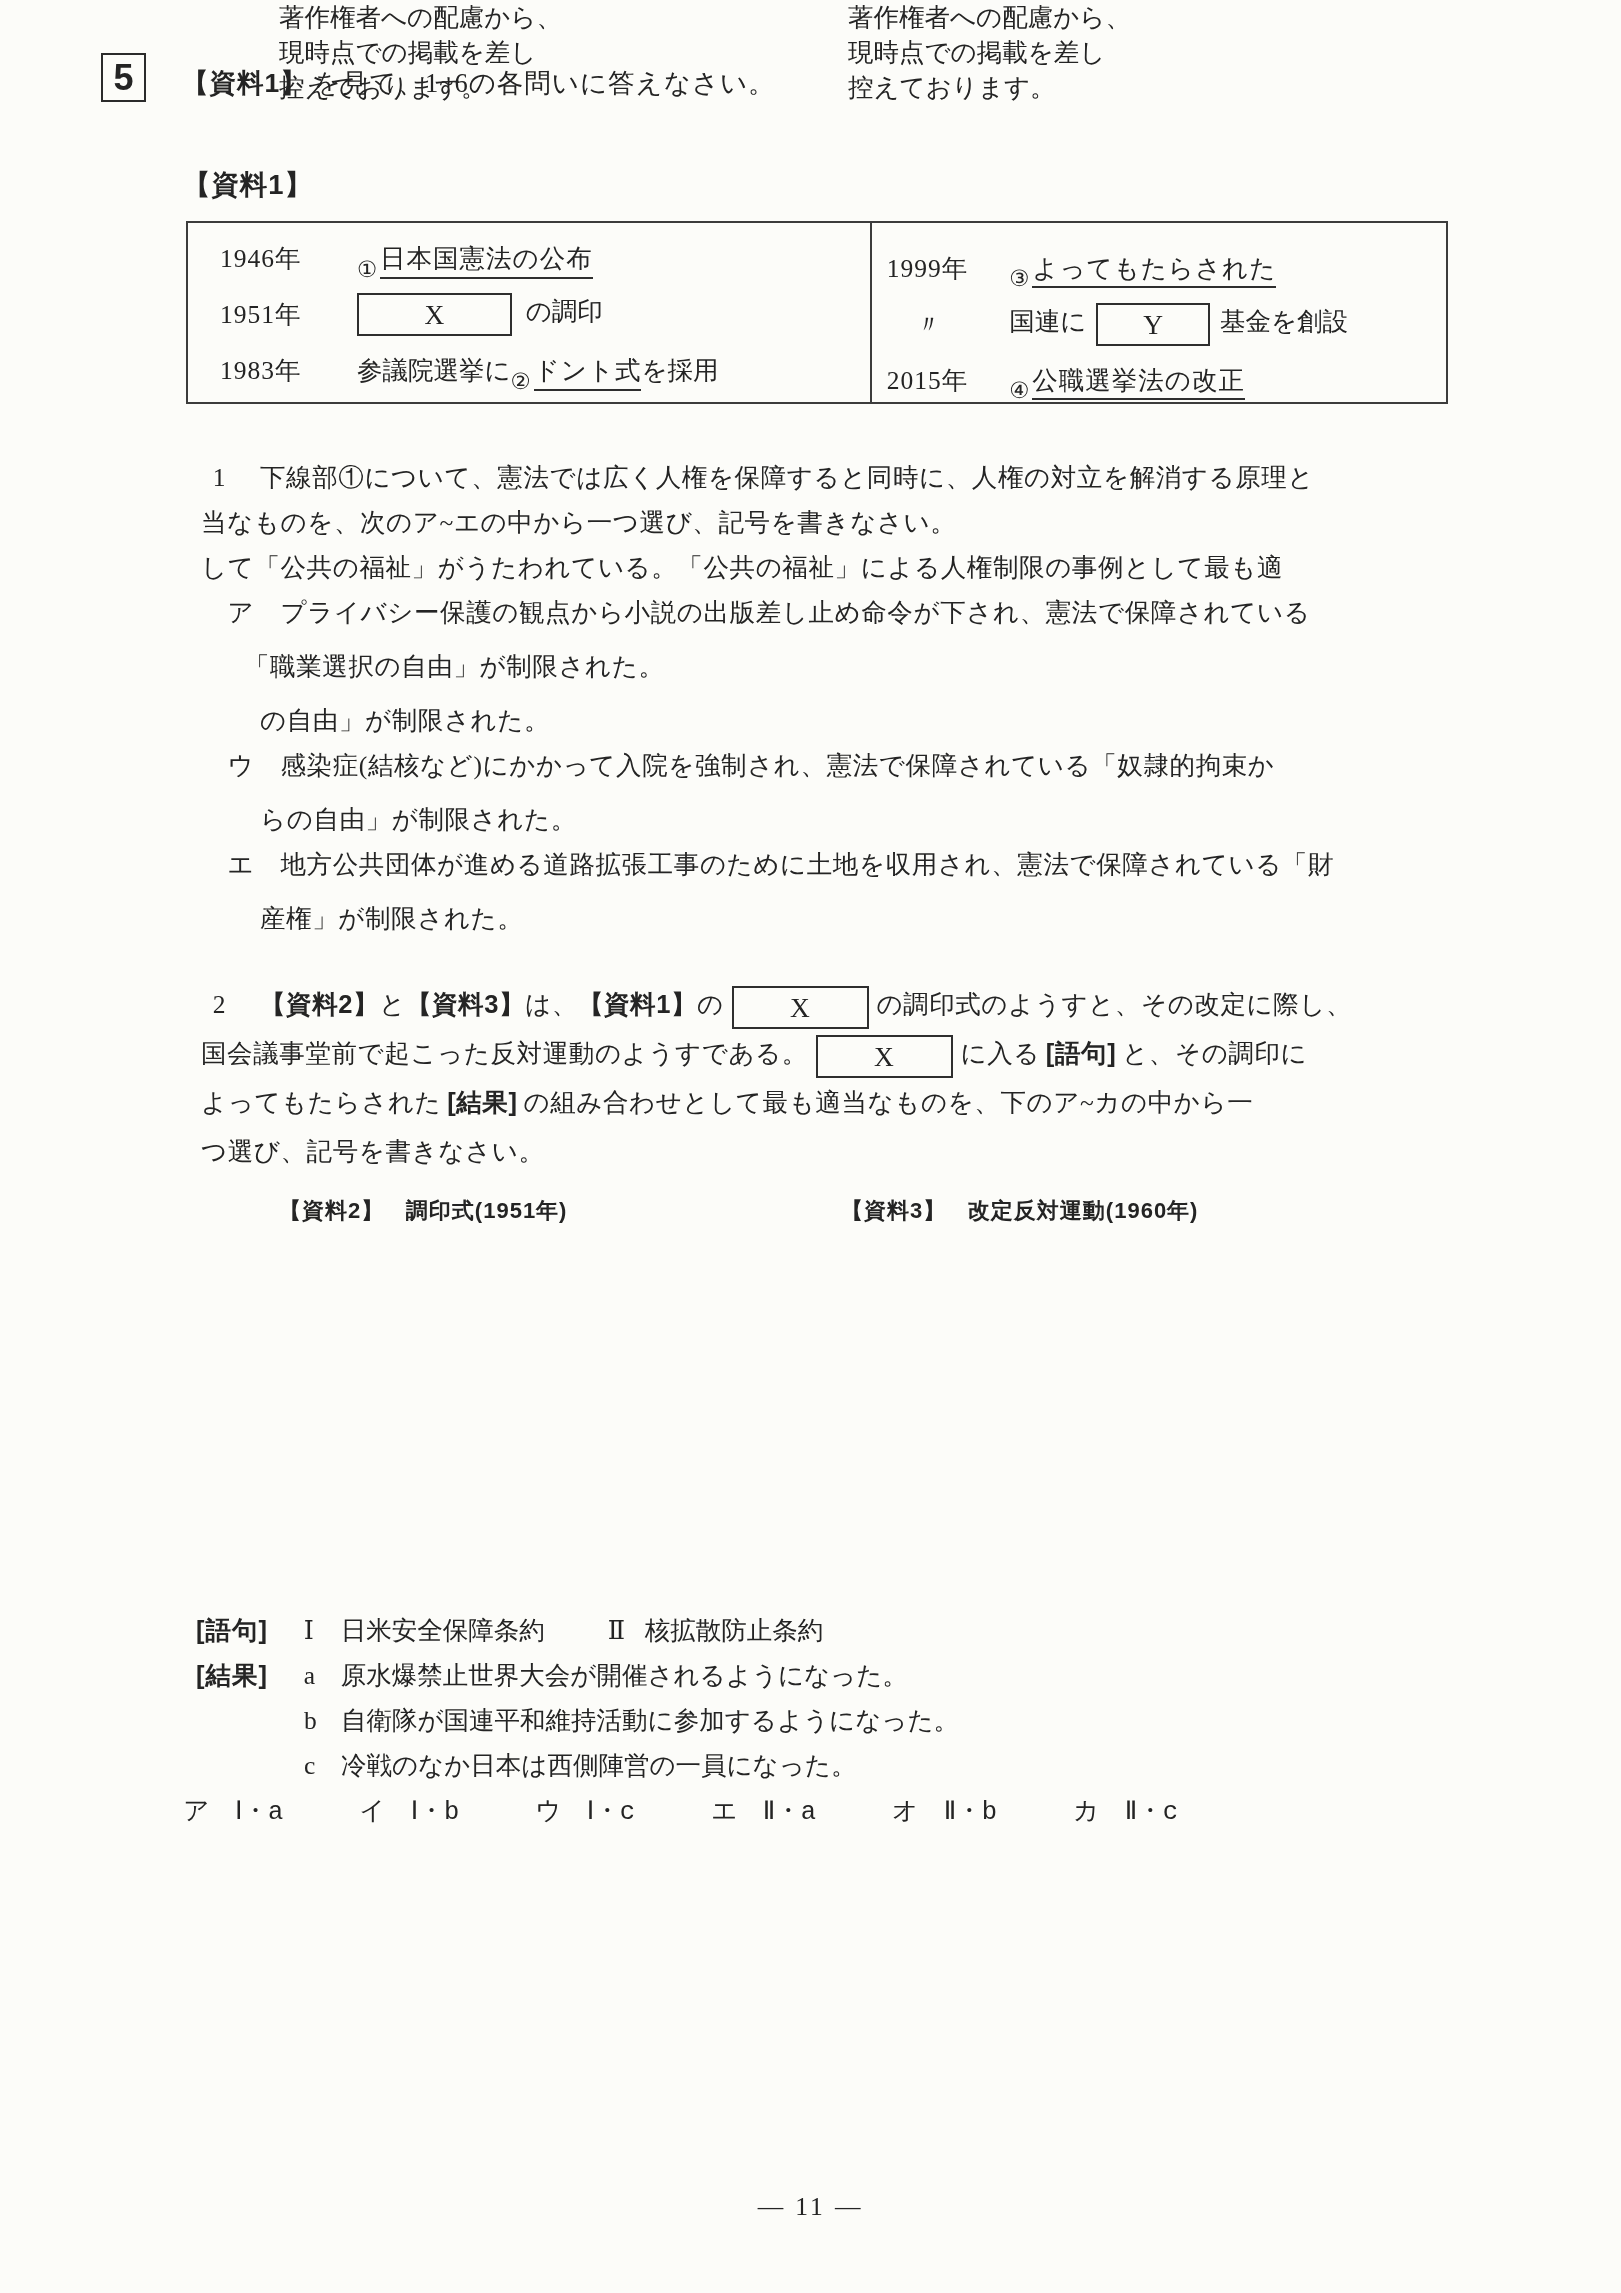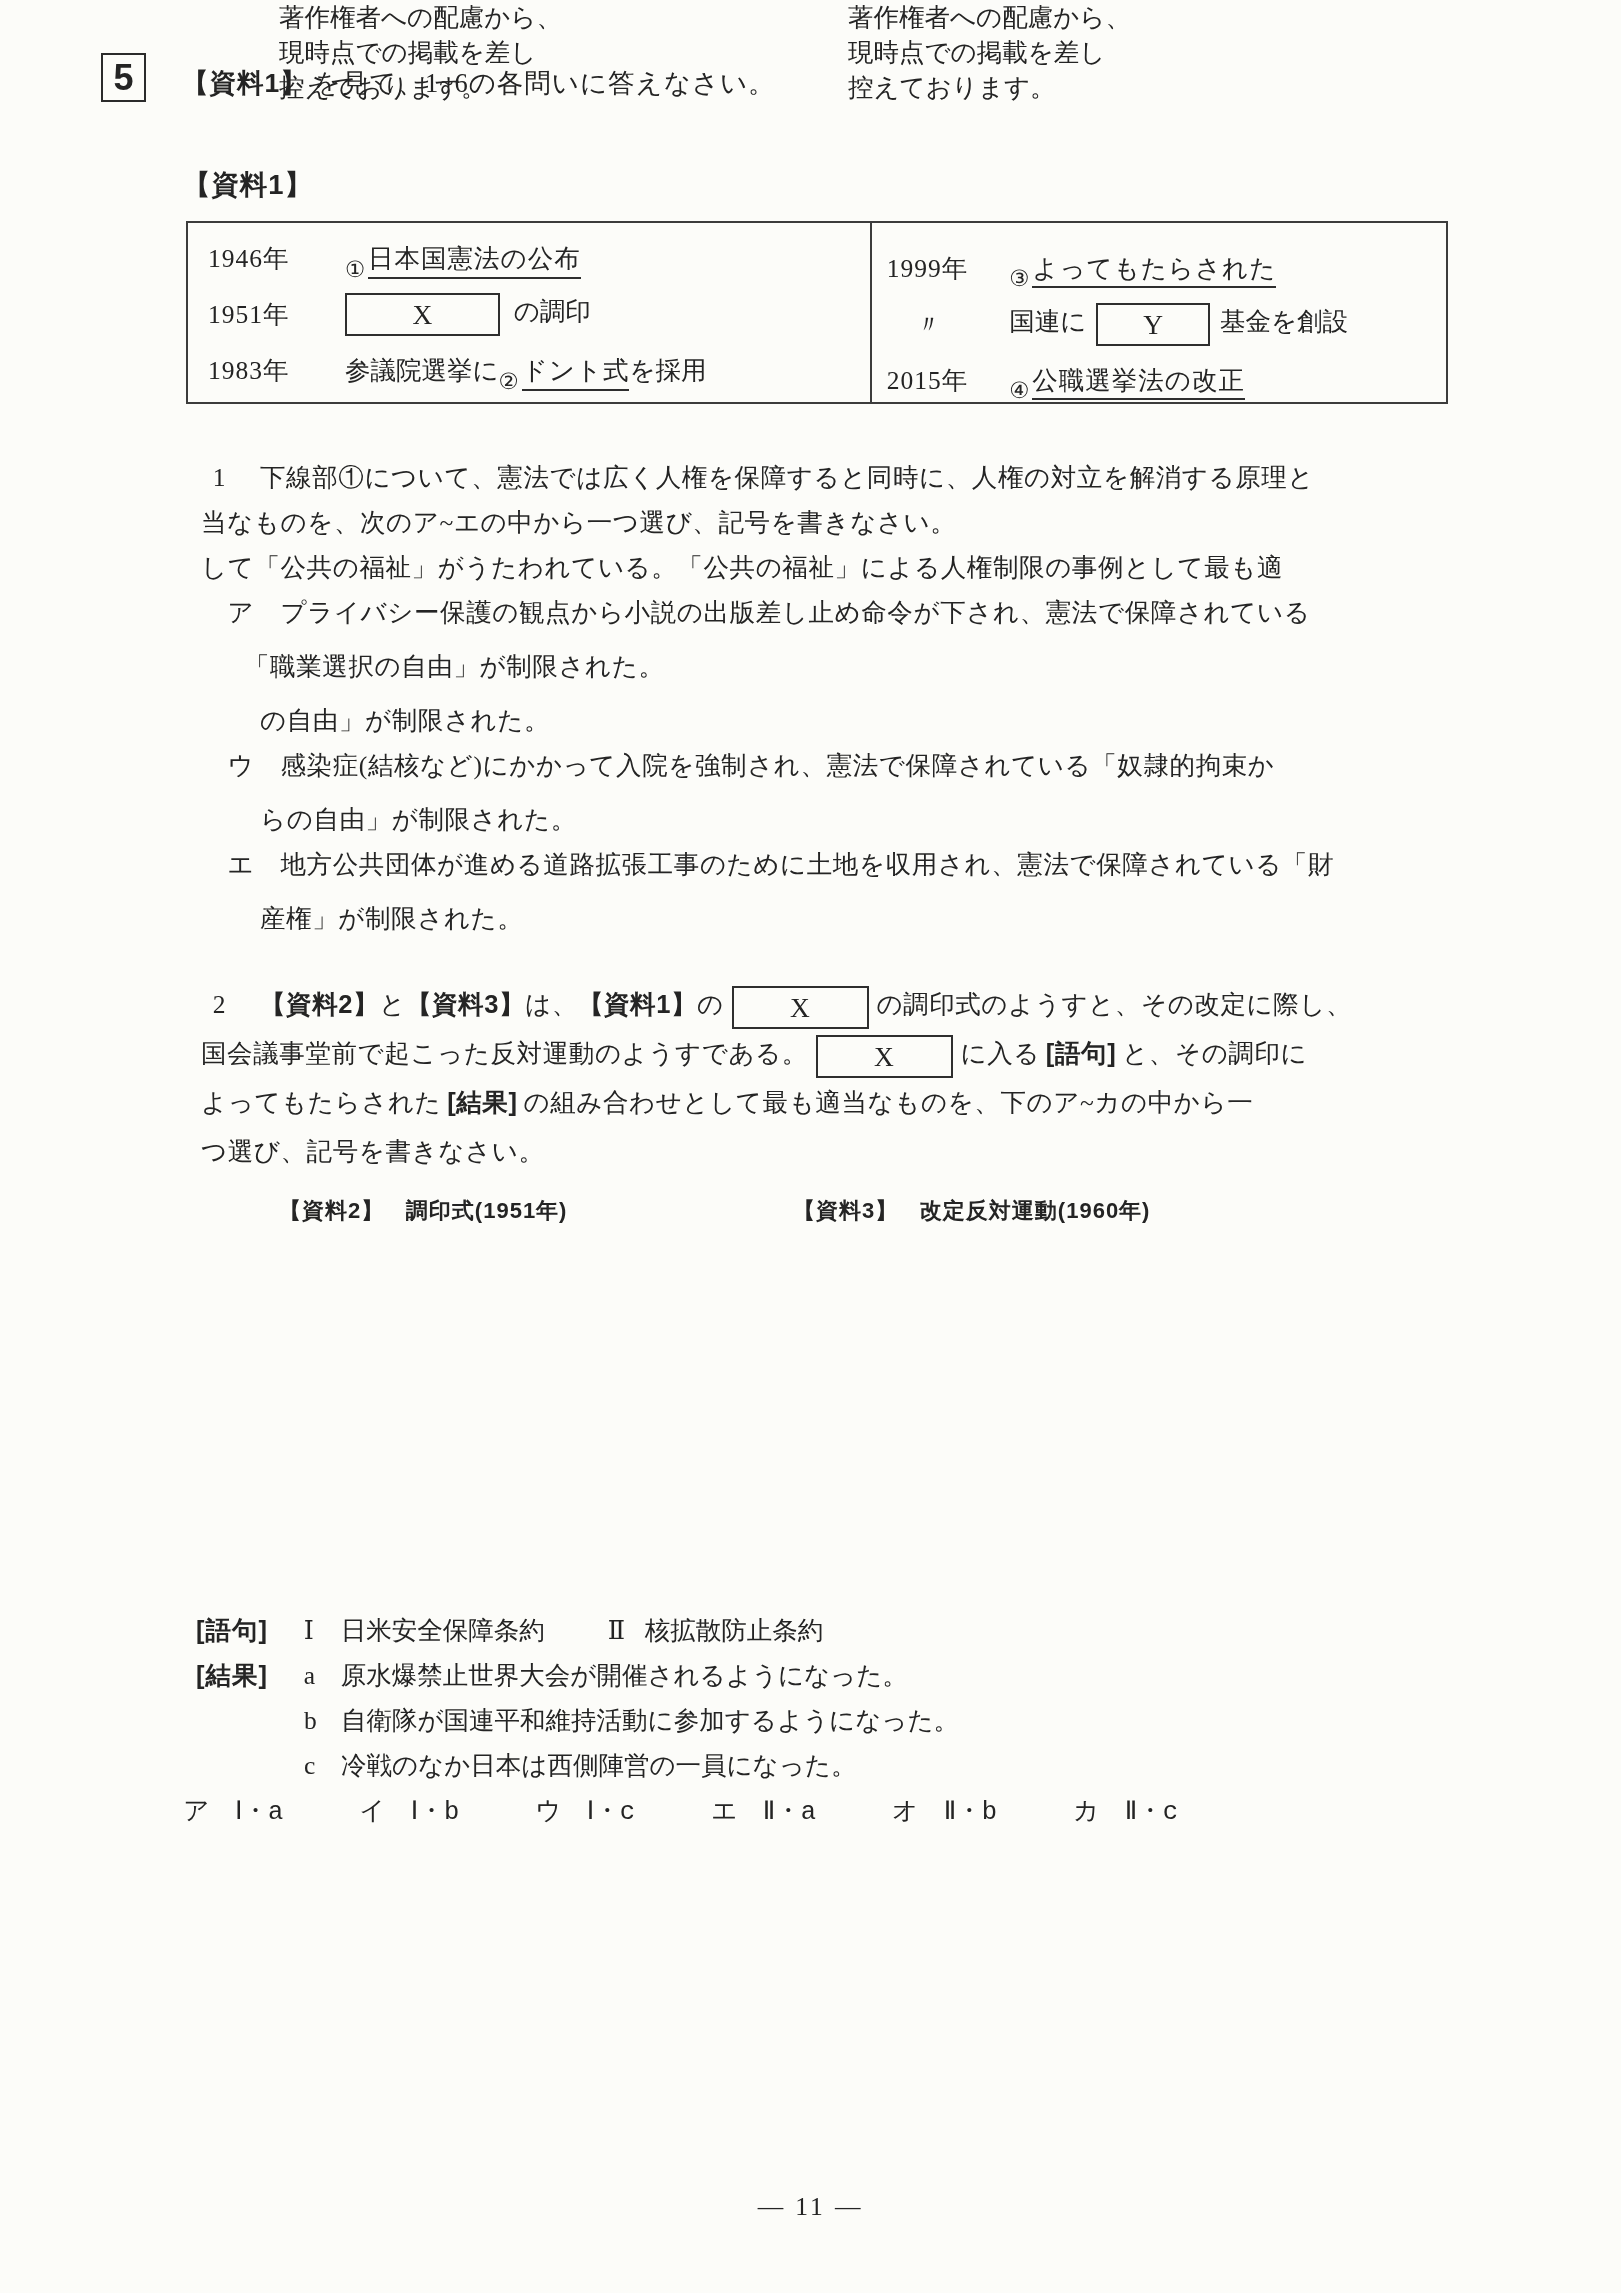--- a/index.html
+++ b/index.html
@@ -29,21 +29,21 @@
 
   
   #s1-label{left:183px;top:167px;font-size:27.4px;letter-spacing:1px;}
   #s1-table{
     left:186px;top:221px;width:1262px;height:183px;
     border:2.5px solid #3c3c3c;
     display:flex;box-sizing:border-box;
   }
   #s1-left{width:684px;border-right:2px solid #3c3c3c;box-sizing:border-box;padding-top:7.8px;}
   #s1-right{flex:1;padding-top:17px;}
-  .s1-row{height:56px;display:flex;align-items:center;padding-left:20px;white-space:nowrap;}
+  .s1-row{height:56px;display:flex;align-items:center;padding-left:32px;white-space:nowrap;}
   #s1-right .s1-row{padding-left:14.7px;}
   .year{display:inline-block;width:103px;letter-spacing:1px;}
   .year.ditto{text-indent:29px;}
   .s1-content{margin-left:34px;}
   #s1-right .s1-content{margin-left:19.6px;}
   .circ{font-size:22.5px;position:relative;top:9.8px;margin-right:2.9px;}
   .uline{border-bottom:2.9px solid #2e2e2e;padding-bottom:3.9px;letter-spacing:1px;}
   .blank-box{
     display:inline-block;min-width:155px;height:43px;
     border:2.9px solid #2e2e2e;text-align:center;
@@ -61,21 +61,21 @@
   .qno{display:inline-block;width:59px;text-indent:11.8px;}
   .choice{padding-left:26.5px;}
   .chl{display:inline-block;width:53px;}
   .chcont{padding-left:59px;margin-top:9px;}
   .chcont.hang{padding-left:43px;}
   .br-goth{font-family:"Liberation Sans","DejaVu Sans",sans-serif;font-weight:700;margin:0 5.9px;}
 
   
   .fig-title{top:1196px;font-size:22px;letter-spacing:1px;white-space:nowrap;}
   #fig2-title{left:279px;}
-  #fig3-title{left:793px;}
+  #fig3-title{left:841px;}
   .fig-caption{margin-left:21.6px;}
   #fig2-box{left:279px;width:490px;}
   #fig3-box{left:848px;width:464px;}
 
   
   #options{left:196px;top:1608px;line-height:45px;white-space:nowrap;}
   .optlabel{display:inline-block;width:98px;margin-right:9.8px;font-size:25.5px;letter-spacing:1px;}
   .optnum{display:inline-block;width:37px;}
   .optrow-indent{padding-left:108px;}
   .goku-second{margin-left:63px;}

